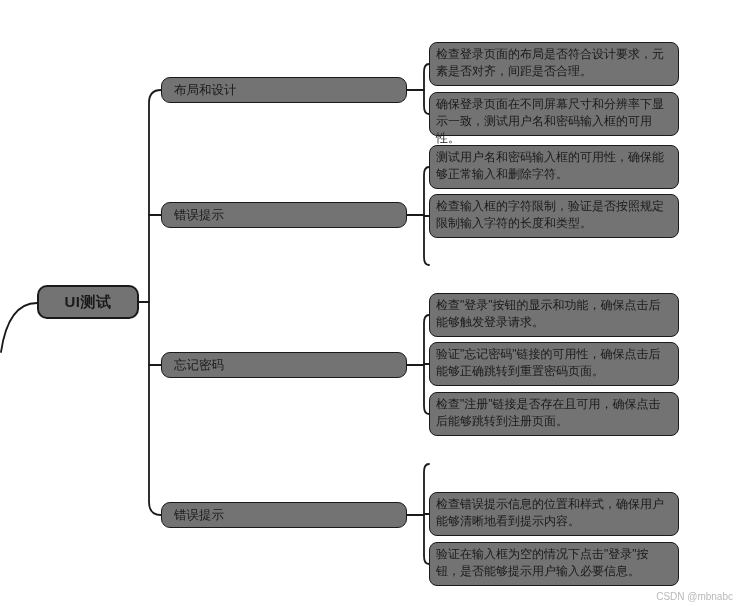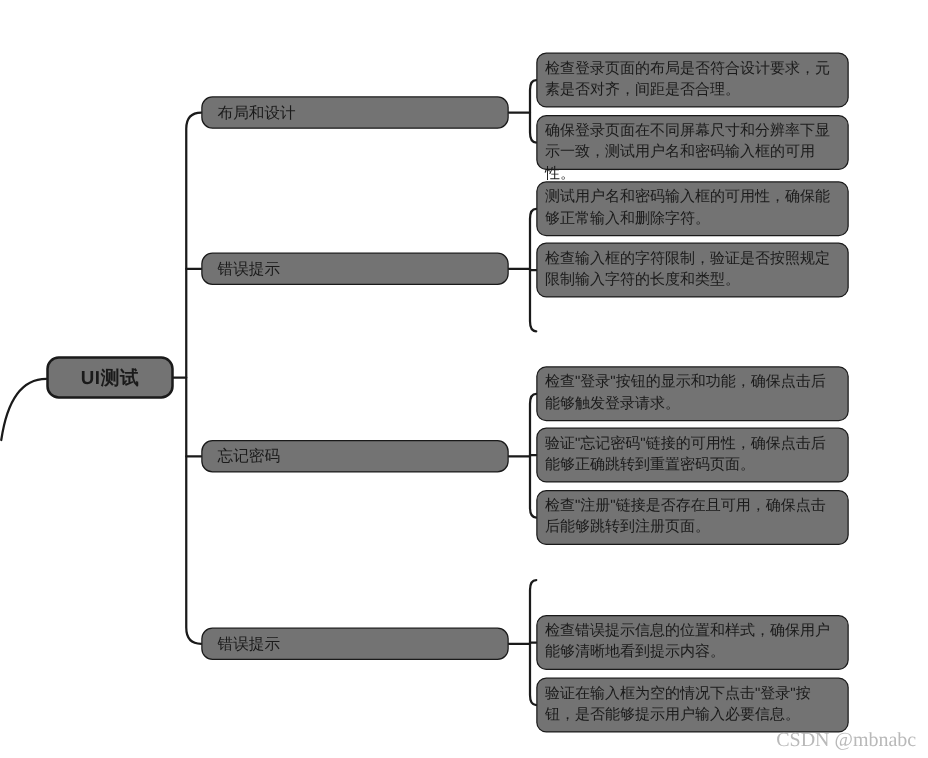--- a/index.html
+++ b/index.html
@@ -47,23 +47,22 @@
     width: 250px; height: 44px;
     border-radius: 8px;
     padding: 3px 6px;
     font-size: 12px;
     line-height: 17px;
     align-items: flex-start;
   }
   .watermark {
     position: absolute;
     right: 9px; bottom: 4px;
-    font-size: 16px;
+    font-size: 10px;
     color: #b9b9b9;
-    font-family: Liberation Serif, serif;
   }
 </style>
 </head>
 <body>
 
 <div id="canvas">
 
   <svg id="wires" viewBox="0 0 742 606" fill="none" stroke="#1a1a1a" stroke-width="1.8" stroke-linecap="round">
 
     <path d="M37,303 C18,303 6,318 1,352"></path>

